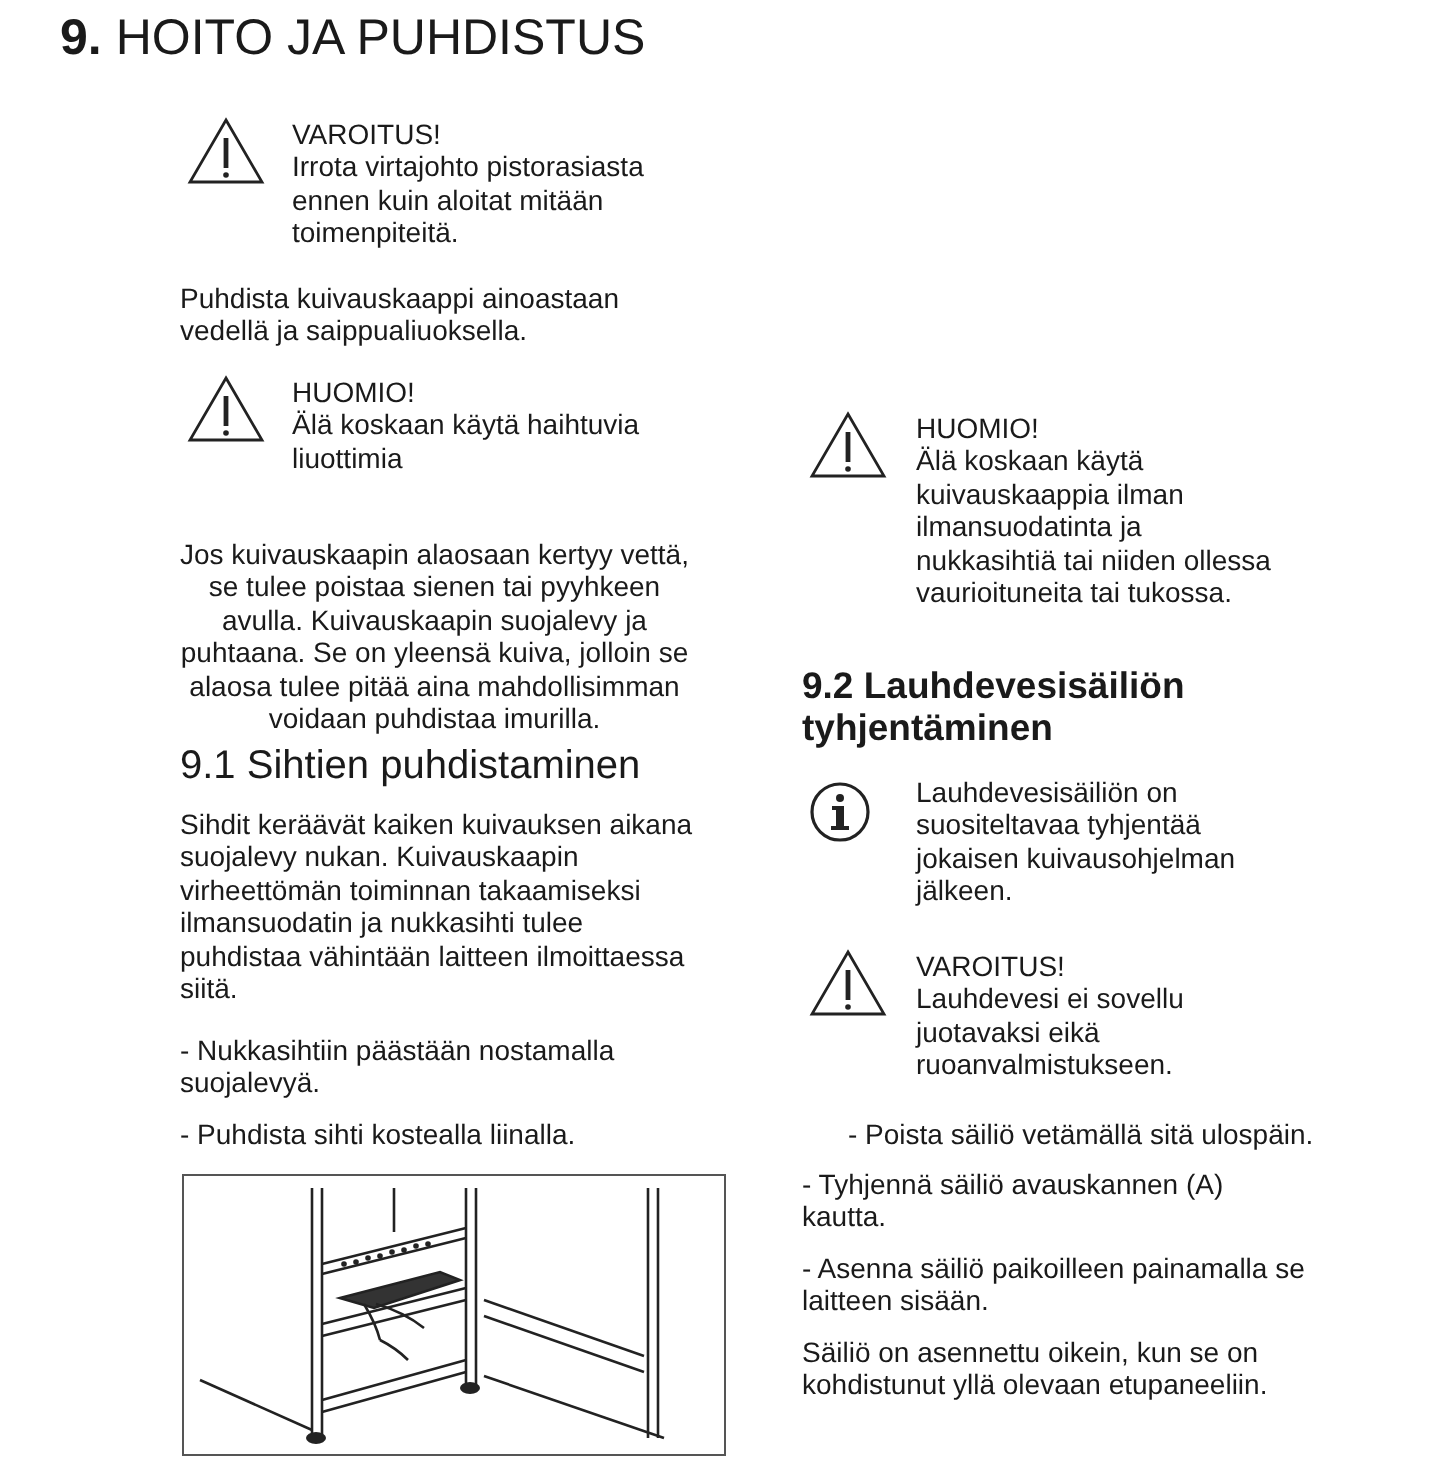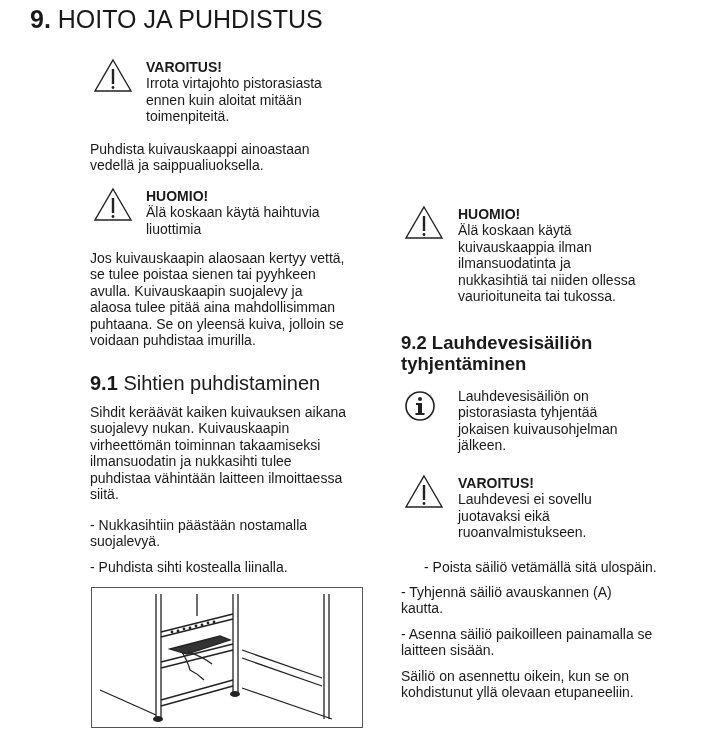--- a/index.html
+++ b/index.html
@@ -6,21 +6,21 @@
     body {
       width: 715px; height: 739px; position: relative; overflow: hidden;
       font-family: "Liberation Sans", sans-serif; color: #1a1a1a;
     }
     .abs { position: absolute; }
     .page-title {
       left: 30px; top: 4px; font-size: 25px; line-height: 30px; white-space: nowrap; text-align: right;
     }
     .page-title .num { font-weight: bold; }
     .txt { font-size: 14px; line-height: 16.4px; }
-    .bold { font-weight: bold; }
+    .bold { font-weight: normal; }
     .notice-icon { width: 40px; height: 36px; }
     .h2 { font-size: 20px; line-height: 22px; }
     .h2b { font-size: 18.5px; line-height: 21px; font-weight: bold; }
     .illus { border: 1.5px solid #555; background: #fff; }
     p { margin: 0; }
   </style>
 </head>
 <body>
 
 <div class="abs page-title">
@@ -49,26 +49,26 @@
   <polygon points="20,2 38,33 2,33" fill="none" stroke="#222" stroke-width="1.4"></polygon>
   <rect x="18.8" y="11" width="2.4" height="15" fill="#222"></rect>
   <circle cx="20" cy="29.5" r="1.4" fill="#222"></circle>
 </svg>
 <div class="abs txt" style="left:146px;top:188px;">
   <p class="bold">HUOMIO!</p>
   <p>Älä koskaan käytä haihtuvia</p>
   <p>liuottimia</p>
 </div>
 
-<div class="abs txt" style="left:90px;top:250px;">
+<div class="abs txt" style="left:90px;top:269px;text-align:center;">
   <p>Jos kuivauskaapin alaosaan kertyy vettä,</p>
   <p>se tulee poistaa sienen tai pyyhkeen</p>
   <p>avulla. Kuivauskaapin suojalevy ja</p>
+  <p>puhtaana. Se on yleensä kuiva, jolloin se</p>
   <p>alaosa tulee pitää aina mahdollisimman</p>
-  <p>puhtaana. Se on yleensä kuiva, jolloin se</p>
   <p>voidaan puhdistaa imurilla.</p>
 </div>
 
 <div class="abs h2" style="left:90px;top:372px;white-space:nowrap;">
   <span class="bold">9.1</span>
   <span>Sihtien puhdistaminen</span>
 </div>
 
 <div class="abs txt" style="left:90px;top:404px;">
   <p>Sihdit keräävät kaiken kuivauksen aikana</p>
@@ -153,21 +153,21 @@
   <p>tyhjentäminen</p>
 </div>
 
 <svg class="abs" style="left:404px;top:390px;width:32px;height:32px;" viewBox="0 0 32 32">
   <circle cx="16" cy="16" r="14" fill="none" stroke="#222" stroke-width="1.6"></circle>
   <circle cx="16" cy="9" r="2" fill="#222"></circle>
   <path d="M12,13 h6 v10 h2.5 v2 h-9 v-2 h2.5 v-8 h-2 z" fill="#222"></path>
 </svg>
 <div class="abs txt" style="left:458px;top:388px;">
   <p>Lauhdevesisäiliön on</p>
-  <p>pistorasiasta tyhjentää</p>
+  <p>suositeltavaa tyhjentää</p>
   <p>jokaisen kuivausohjelman</p>
   <p>jälkeen.</p>
 </div>
 
 <svg class="abs notice-icon" style="left:404px;top:474px;" viewBox="0 0 40 36">
   <polygon points="20,2 38,33 2,33" fill="none" stroke="#222" stroke-width="1.4"></polygon>
   <rect x="18.8" y="11" width="2.4" height="15" fill="#222"></rect>
   <circle cx="20" cy="29.5" r="1.4" fill="#222"></circle>
 </svg>
 <div class="abs txt" style="left:458px;top:475px;">

